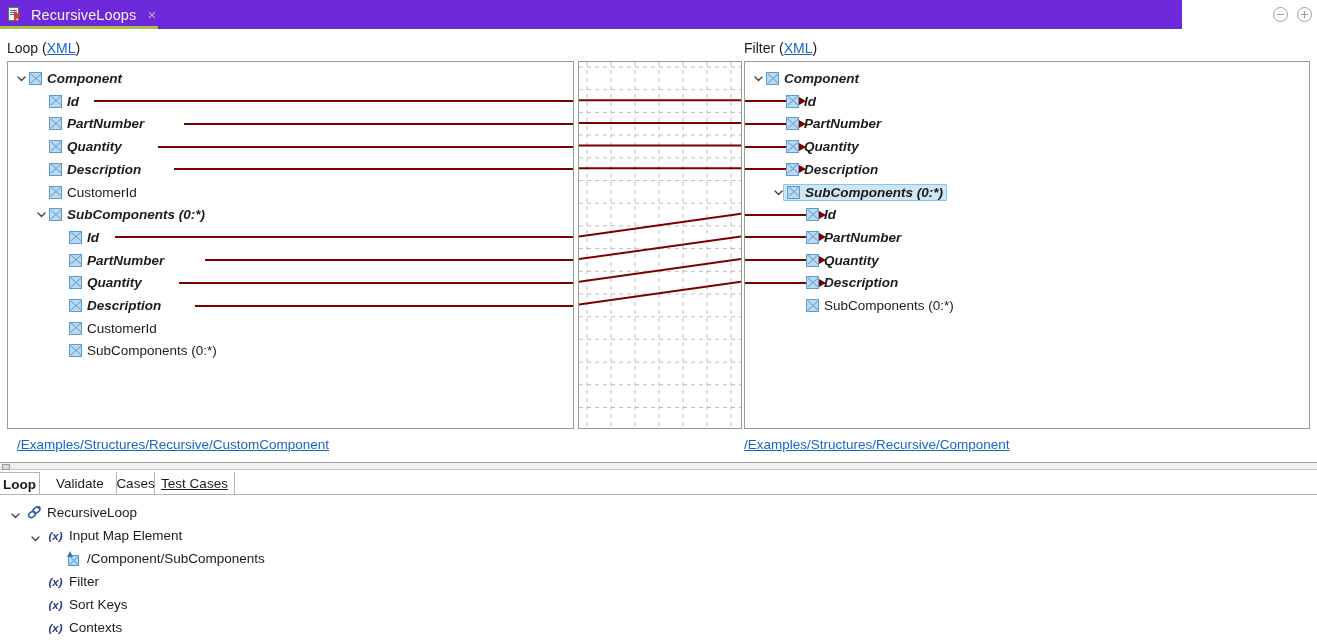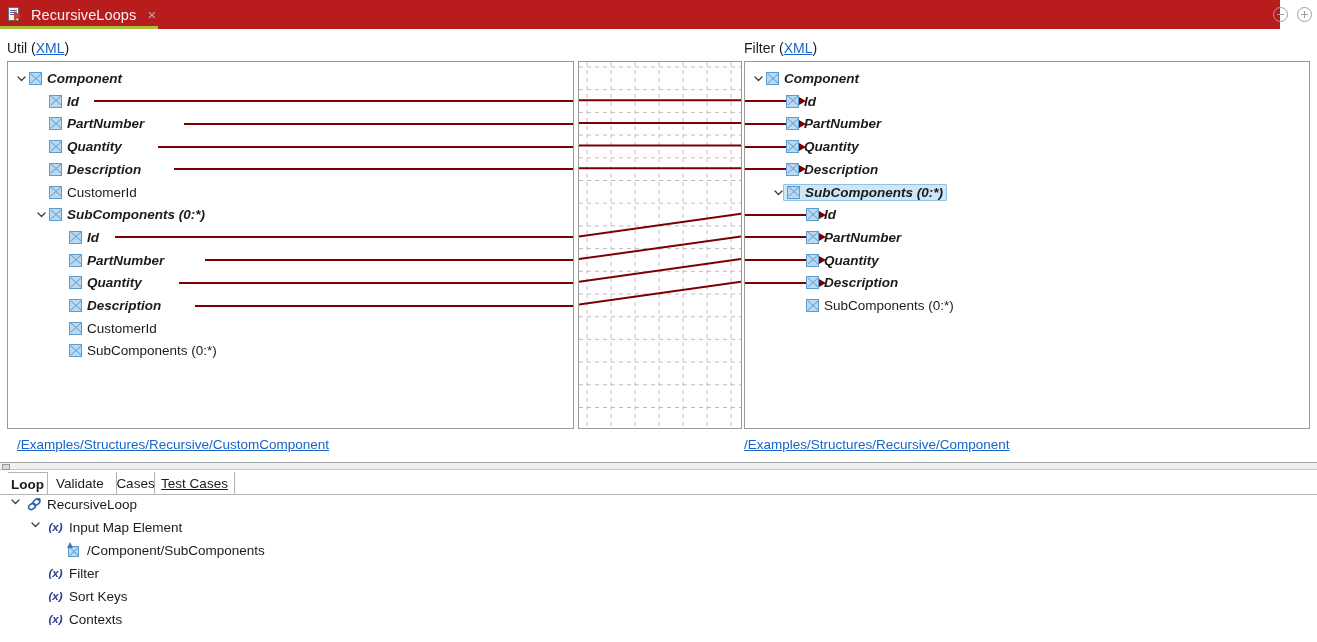--- a/index.html
+++ b/index.html
@@ -6,22 +6,22 @@
   html, body {
     margin: 0; padding: 0;
     width: 1317px; height: 642px;
     background: #ffffff;
     font-family: "Liberation Sans", sans-serif;
     overflow: hidden;
   }
 
   
   #titlebar {
-    position: absolute; left: 0; top: 0; width: 1280px; height: 29px;
-    background: #b91c1c;
+    position: absolute; left: 0; top: 0; width: 1182px; height: 29px;
+    background: #6d28d9;
   }
   #tab-recursiveloops {
     position: absolute; left: 0; top: 0; height: 29px;
     display: flex; align-items: center;
     padding: 0 10px 0 8px;
   }
   #tab-underline {
     position: absolute; left: 0; top: 26px; width: 158px; height: 3px;
     background: #A9C23F;
   }
@@ -150,21 +150,21 @@
     border-top: 1px solid #B4B4B4; border-right: 1px solid #B4B4B4;
     background: #ffffff;
   }
   .btab.active::after {
     content: ""; position: absolute; left: 0; right: 0; bottom: -1px; height: 1px; background: #fff;
     z-index: 2;
   }
 
   
   .brow {
-    position: absolute; left: 0; height: 23px; display: flex; align-items: flex-start;
+    position: absolute; left: 0; height: 23px; display: flex; align-items: flex-end;
     font-size: 13.5px; color: #1b1b1b; white-space: nowrap;
   }
   .loopicon { width: 15px; height: 15px; position: relative; flex: none; margin-right: 5px; }
   .fnicon {
     width: 17px; height: 14px; flex: none; margin-right: 5px;
     font-size: 11.5px; color: #2E3F8F; font-style: italic;
     display: flex; align-items: center; justify-content: center; font-weight: bold;
   }
   .pathicon {
     width: 14px; height: 14px; position: relative; flex: none; margin-right: 6px;
@@ -197,21 +197,21 @@
     </span>
     <span id="tab-title">RecursiveLoops</span>
     <span id="tab-close">×</span>
   </div>
   <div id="tab-underline"></div>
   <div class="win-btn" id="btn-min"></div>
   <div class="win-btn" id="btn-max"></div>
 </div>
 
 <div class="pane-header" style="left:7px; top:40px;">
-  <span>Util (</span><span class="xml-link">XML</span><span>)</span>
+  <span>Loop (</span><span class="xml-link">XML</span><span>)</span>
 </div>
 <div class="pane-header" style="left:744px; top:40px;">
   <span>Filter (</span><span class="xml-link">XML</span><span>)</span>
 </div>
 
 <div class="pane" id="pane-input">
   <div id="input-lines">
       <div class="conn" style="left: 86px; top: 38.2px; width: 479px;"></div>
       <div class="conn" style="left: 176px; top: 60.9px; width: 389px;"></div>
       <div class="conn" style="left: 150px; top: 83.6px; width: 415px;"></div>
@@ -445,21 +445,21 @@
       </div>
     </div>
 </div>
 
 <a class="foot-link" style="left:17px; top:437px;">/Examples/Structures/Recursive/CustomComponent</a>
 <a class="foot-link" style="left:744px; top:437px;">/Examples/Structures/Recursive/Component</a>
 
 <div id="sash"></div>
 
 <div id="tabstrip">
-    <div class="btab active" style="left: 8px; width: 40px; justify-content: center;">Loop</div>
+    <div class="btab active" style="left: 0px; width: 40px; justify-content: center;">Loop</div>
     <div class="btab" style="left: 44px; width: 73px; justify-content: center;">Validate</div>
     <div class="btab" style="left: 117px; width: 38px; justify-content: center;">Cases</div>
     <div class="btab" style="left: 155px; width: 80px; justify-content: center; text-decoration: underline;">Test Cases</div>
   </div>
 <div id="tabstrip-underline"></div>
 
 <div id="bottom-tree-host">
     <div class="brow" style="top: 497px; left: 8px;">
       <span class="twist">
         <svg width="9" height="9" viewBox="0 0 9 9">

